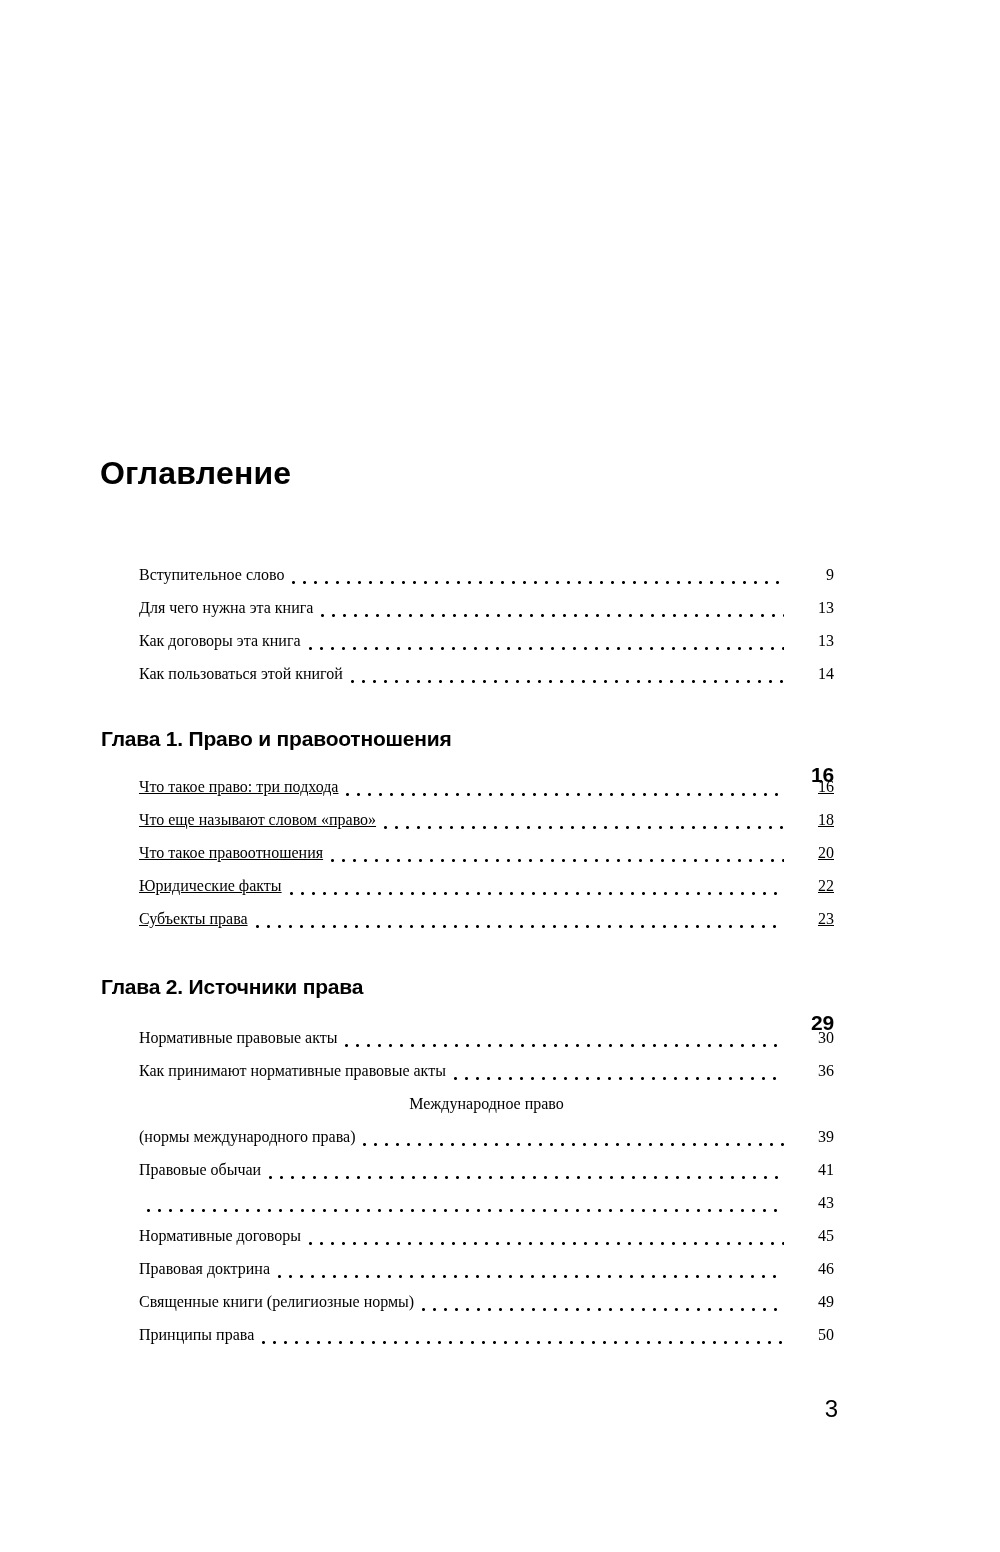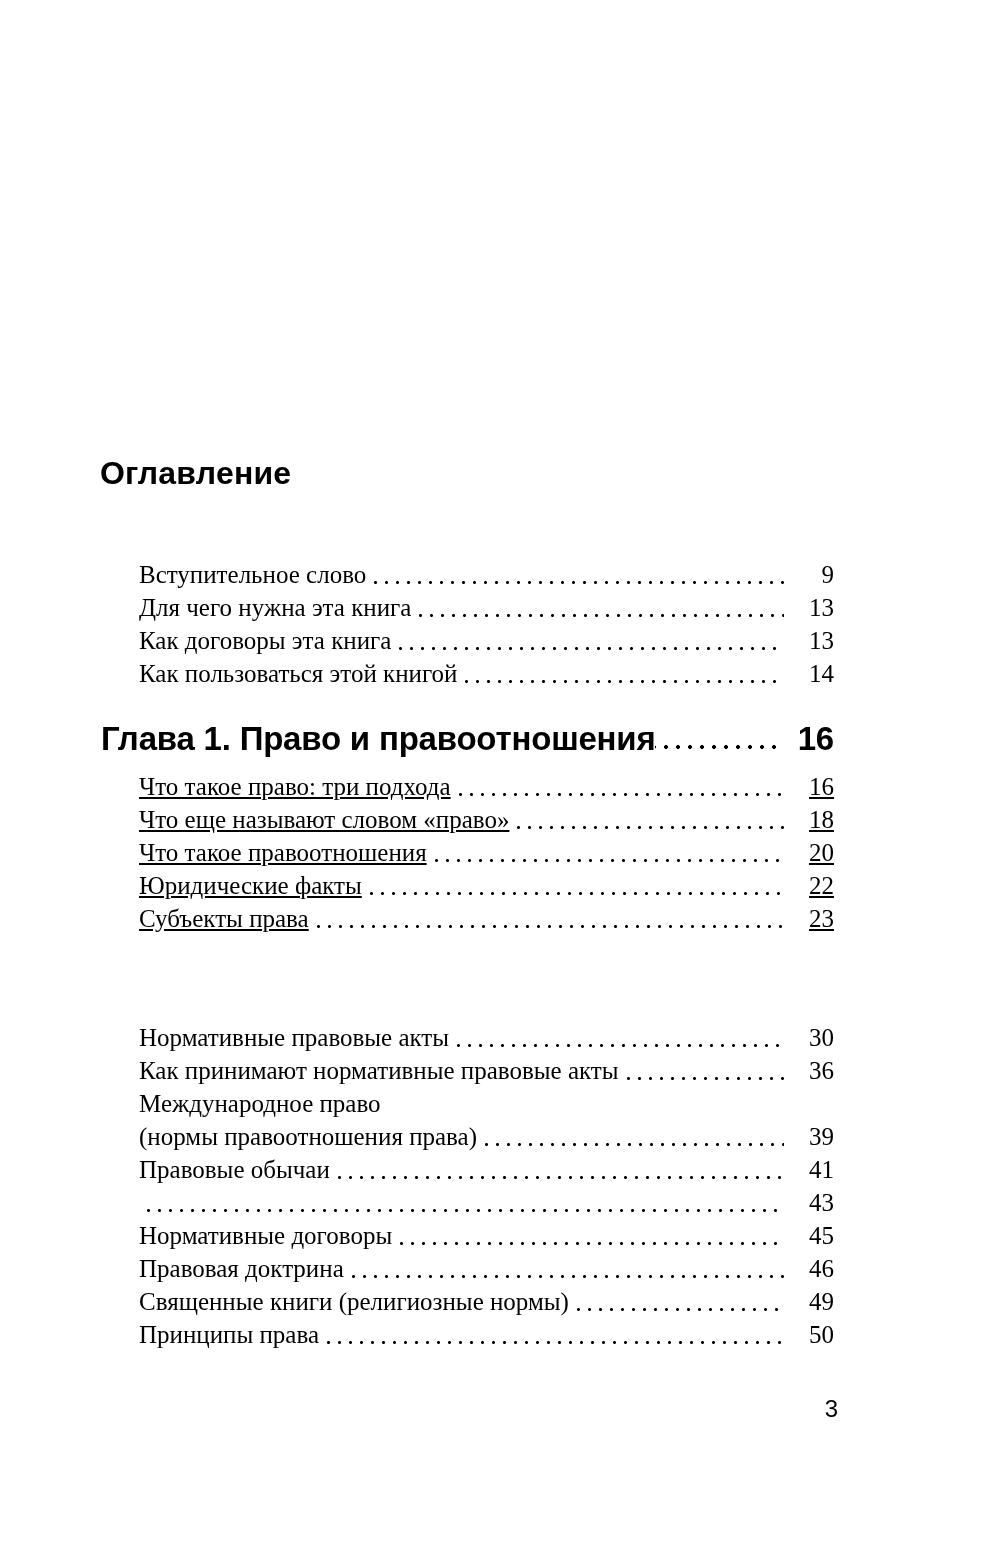--- a/index.html
+++ b/index.html
@@ -42,31 +42,33 @@
   .ch0-items      { top: 770px; text-decoration: underline; }
   .ch1-head       { top: 969px; }
   .ch1-items      { top: 1021px; }
 
   
   .row {
     display: flex;
     align-items: stretch;
   }
   .row.entry {
-    font-size: 25px;
+    font-size: 16px;
     line-height: 33px;
     padding-left: 39px;
+    justify-content: center;
   }
   .row.chapter {
     font-family: "Liberation Sans", sans-serif;
     font-weight: 700;
-    font-size: 33px;
+    font-size: 21px;
     line-height: 36px;
     letter-spacing: -0.2px;
     padding-left: 1px;
+    flex-direction: column;
   }
   .row .label {
     white-space: nowrap;
   }
   .row .leader {
     flex: 1 1 auto;
     background-repeat: repeat-x;
   }
   .row.entry .leader {
     background-image: radial-gradient(circle at 2.5px 2.5px, #000 1.25px, transparent 1.65px);
@@ -156,37 +158,44 @@
         <span class="leader"></span>
         <span class="pageno">22</span>
       </div>
       <div class="row entry">
         <span class="label">Субъекты права</span>
         <span class="leader"></span>
         <span class="pageno">23</span>
       </div>
     </div>
 
+  <div class="abs block ch1-head" id="ch1-head">
+      <div class="row chapter">
+        <span class="label">Глава 2. Источники права</span>
+        <span class="leader"></span>
+        <span class="pageno">29</span>
+      </div>
+    </div>
 
   <div class="abs block ch1-items" id="ch1-items">
       <div class="row entry">
         <span class="label">Нормативные правовые акты</span>
         <span class="leader"></span>
         <span class="pageno">30</span>
       </div>
       <div class="row entry">
         <span class="label">Как принимают нормативные правовые акты</span>
         <span class="leader"></span>
         <span class="pageno">36</span>
       </div>
       <div class="row entry">
         <span class="label">Международное право</span>
       </div>
       <div class="row entry">
-        <span class="label">(нормы правоотношения права)</span>
+        <span class="label">(нормы международного права)</span>
         <span class="leader"></span>
         <span class="pageno">39</span>
       </div>
       <div class="row entry">
         <span class="label">Правовые обычаи</span>
         <span class="leader"></span>
         <span class="pageno">41</span>
       </div>
       <div class="row entry">
         <span class="leader"></span>

